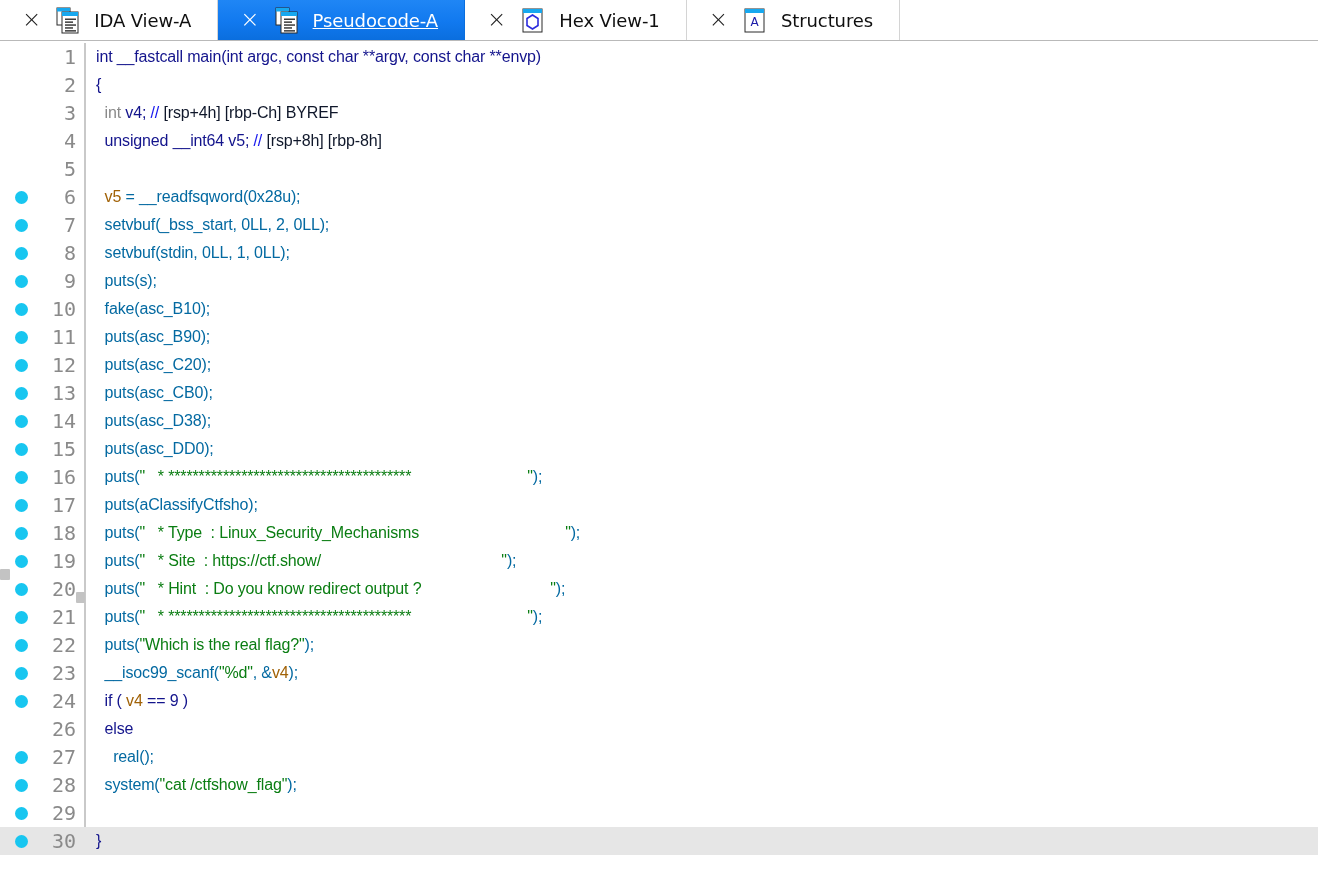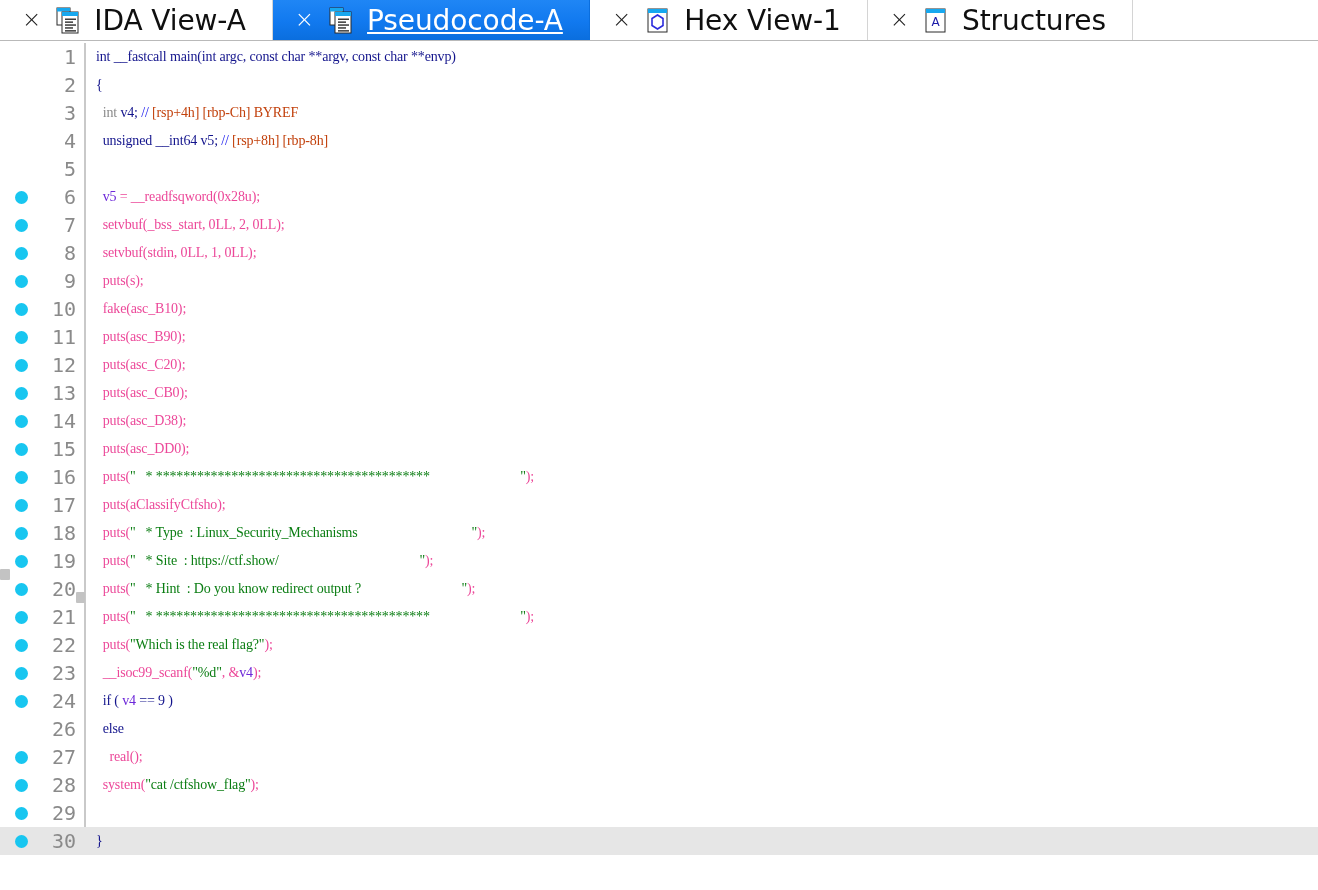--- a/index.html
+++ b/index.html
@@ -42,21 +42,21 @@
   .tab .close-x {
     font-size: 23px;
     line-height: 1;
     color: #222222;
     font-family: "DejaVu Sans", sans-serif;
     font-weight: 300;
     padding-bottom: 2px;
   }
   .tab.active .close-x { color: #ffffff; }
   .tab .tab-label {
-    font-size: 28px;
+    font-size: 18px;
     color: #0f0f0f;
     font-family: "DejaVu Sans", sans-serif;
     letter-spacing: -0.1px;
   }
   .tab.active .tab-label { color: #ffffff; text-decoration: underline; }
 
   .tab-icon { width: 25px; height: 27px; display: block; flex: none; }
 
   
   #code-area {
@@ -128,37 +128,37 @@
     width: 8px;
     flex: none;
     align-self: stretch;
     border-left: 2px solid #c9c9c9;
     margin-left: 6px;
   }
   .line.nofold .sep { border-left: 2px solid transparent; }
 
   .src {
     flex: 1;
-    font-family: Liberation Serif, serif;
-    font-size: 14px;
+    font-family: Liberation Sans, sans-serif;
+    font-size: 16px;
     line-height: 1;
     white-space: pre;
     color: #17188f;
     letter-spacing: -0.15px;
     padding-left: 2px;
   }
 
   
   .kw   { color: #13148c; }           
-  .fn   { color: #ec4899; text-align: center; }           
+  .fn   { color: #0369a1; text-align: center; }           
   .str  { color: #0a7d12; }           
-  .var  { color: #6d28d9; }           
+  .var  { color: #a16207; }           
   .type { color: #8a8a8a; }           
   .cmt  { color: #1414ee; }           
-  .cmtx { color: #c2410c; }           
+  .cmtx { color: #0f172a; }           
 </style>
 </head>
 <body>
 
 <div id="tabbar">
     <div class="tab">
       <span class="close-x">×</span>
       <svg viewBox="0 0 25 27" class="tab-icon">
         <rect x="2" y="1" width="13" height="17" fill="#ffffff" stroke="#2a2a2a" stroke-width="1"></rect>
         <rect x="2" y="1" width="13" height="3.5" fill="#17a8ef"></rect>

